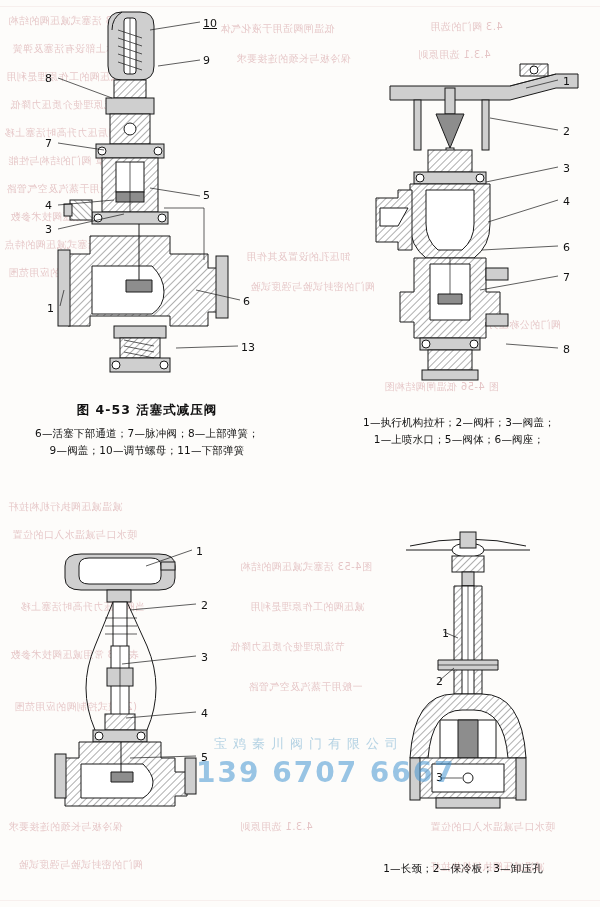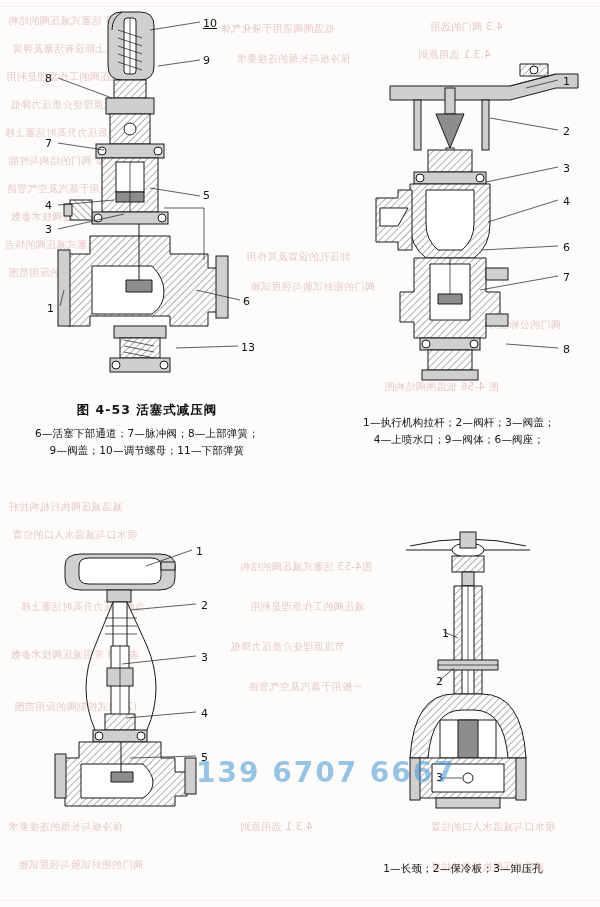--- a/index.html
+++ b/index.html
@@ -316,21 +316,21 @@
       <path d="M228 200 L158 222"></path>
       <path d="M228 246 L152 250"></path>
       <path d="M228 276 L150 290"></path>
       <path d="M228 348 L176 344"></path>
     </g>
   </svg>
 
   <div class="cap" style="left:330px; top:408px; width:258px;">
     <div class="legend">
       <div>1—执行机构拉杆；2—阀杆；3—阀盖；</div>
-      <div>4—上喷水口；9—阀体；6—阀座；</div>
+      <div>1—上喷水口；5—阀体；6—阀座；</div>
     </div>
   </div>
 
   <div class="fig" style="left:45px; top:528px;">
     <svg width="200" height="270" viewBox="0 0 200 270">
 
       <path class="fillgray" d="M36 26 h78 q16 0 16 12 v12 q0 12 -16 12 h-78 q-16 0 -16 -12 v-12 q0 -12 16 -12 z"></path>
       <path class="fillwhite" d="M44 30 h62 q10 0 10 8 v10 q0 8 -10 8 h-62 q-10 0 -10 -8 v-10 q0 -8 10 -8 z"></path>
       <rect class="fillgray" x="116" y="34" width="14" height="8"></rect>
 
@@ -424,15 +424,16 @@
       <path d="M60 258 L82 258"></path>
     </g>
   </svg>
 
   <div class="cap" style="left:338px; top:854px; width:250px;">
     <div class="legend">
       <div>1—长颈；2—保冷板；3—卸压孔</div>
     </div>
   </div>
 
+  <div class="watermark2">宝鸡秦川阀门有限公司</div>
   <div class="watermark">139 6707 6667</div>
 
 </div>
 
 </body></html>

